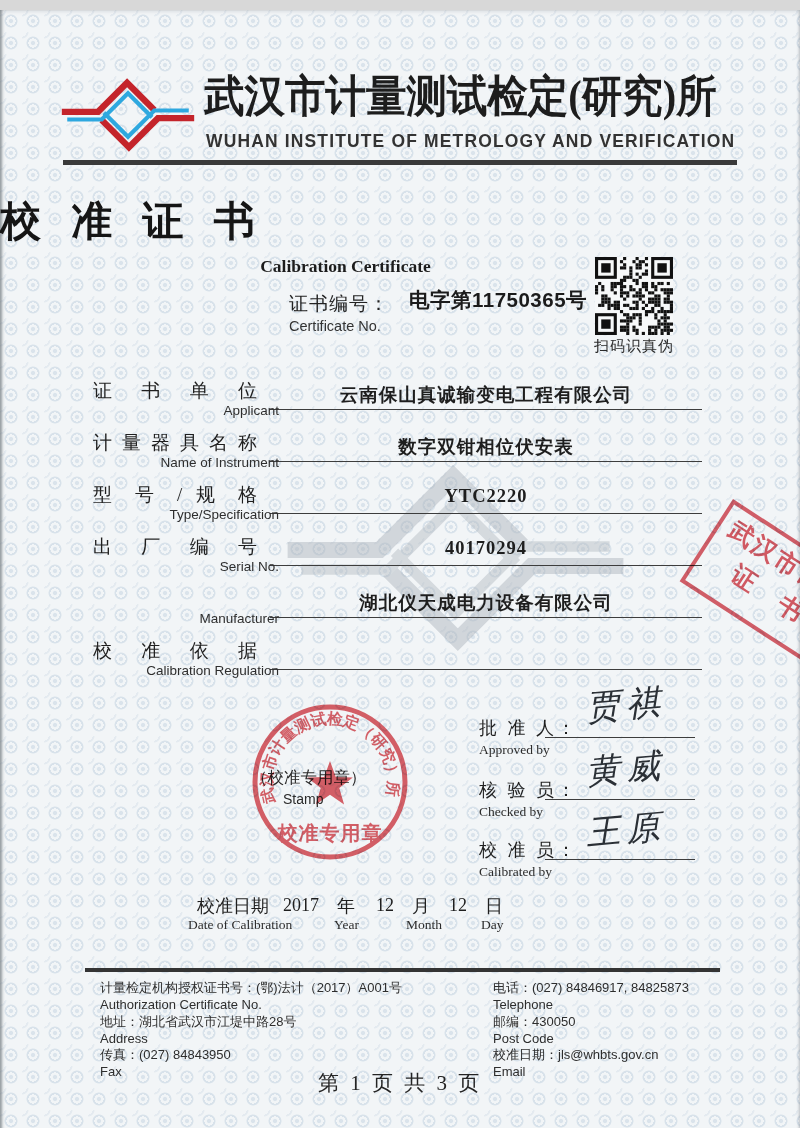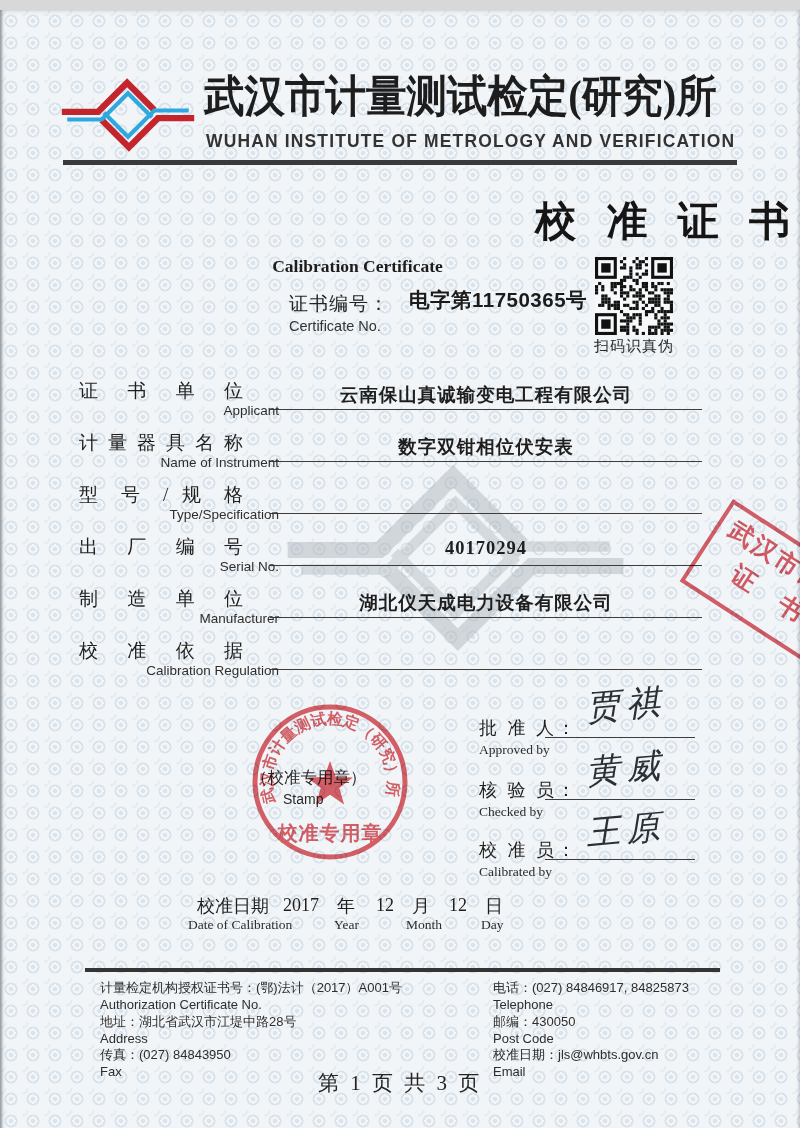--- a/index.html
+++ b/index.html
@@ -18,35 +18,35 @@
                inset 0 -4px 4px -3px rgba(130,138,146,.30);
   }
   
   .logo{position:absolute;left:60px;top:63px;width:136px;height:84px;--c1:#c4242b;--c2:#2ea8df;}
   .org-cn{position:absolute;left:204px;top:57px;width:560px;font-size:44px;font-weight:bold;color:#1d1d1d;
           letter-spacing:0px;transform:scaleX(.92);transform-origin:left top;white-space:nowrap;}
   .org-en{position:absolute;left:206px;top:121px;width:560px;font-family:"Liberation Sans",sans-serif;
           font-size:18px;font-weight:600;color:#333;letter-spacing:1.2px;transform:scaleX(.97);transform-origin:left top;white-space:nowrap;}
   .rule-1{position:absolute;left:63px;top:150px;width:674px;height:5px;background:#3a3a3a;}
   
-  .title-cn{position:absolute;left:0;top:184px;width:800px;text-align:right;font-size:41px;font-weight:bold;
+  .title-cn{position:absolute;left:0;top:184px;width:800px;text-align:left;font-size:41px;font-weight:bold;
             color:#151515;letter-spacing:10px;}
-  .title-en{position:absolute;left:12px;top:246px;width:691px;text-align:center;font-size:17.5px;font-weight:bold;color:#1c1c1c;}
+  .title-en{position:absolute;left:0;top:246px;width:691px;text-align:center;font-size:17.5px;font-weight:bold;color:#1c1c1c;}
   
   .certno-cn{position:absolute;left:289px;top:281px;font-size:19px;color:#222;letter-spacing:1px;}
   .certno-val{position:absolute;left:409px;top:276px;font-family:"Liberation Sans",sans-serif;font-size:20.5px;font-weight:bold;color:#1b1b1b;letter-spacing:.5px;}
   .certno-en{position:absolute;left:289px;top:308px;font-family:"Liberation Sans",sans-serif;font-size:14.5px;color:#333;}
   
   .qr-wrap{position:absolute;left:595px;top:247px;width:78px;height:78px;}
   .qr-cap{position:absolute;left:578px;top:327px;width:112px;text-align:center;font-size:15px;color:#2b2b2b;letter-spacing:1px;}
   
   .wm{position:absolute;left:283px;top:450px;width:345px;height:196px;--c1:#aeb5bd;--c2:#b6bdc4;opacity:.48;}
   
   .frow{position:absolute;left:63px;width:674px;height:52px;}
-  .fl-cn{position:absolute;left:16px;top:2px;width:164px;font-size:19px;color:#1f1f1f;
+  .fl-cn{position:absolute;left:30px;top:2px;width:164px;font-size:19px;color:#1f1f1f;
          text-align:justify;text-align-last:justify;white-space:nowrap;}
   .fl-en{position:absolute;left:8px;top:27px;width:208px;text-align:right;font-family:"Liberation Sans",sans-serif;font-size:13.5px;color:#2e2e2e;}
   .fval{position:absolute;left:207px;top:6px;width:432px;text-align:center;font-size:18.5px;color:#1e1e1e;letter-spacing:1px;font-weight:bold;}
   .fline{position:absolute;left:207px;top:33px;width:432px;border-top:1.6px solid #3d3d3d;}
   
   .stamp-print-cn{position:absolute;left:251px;top:757px;font-size:16.5px;color:#2a2a2a;z-index:1;}
   .stamp-print-en{position:absolute;left:283px;top:781px;font-family:"Liberation Sans",sans-serif;font-size:14px;color:#2a2a2a;z-index:1;}
   .stamp{position:absolute;left:249px;top:691px;width:162px;height:162px;z-index:2;opacity:.87;mix-blend-mode:multiply;}
   
   .edge-stamp{position:absolute;left:733px;top:489px;width:230px;height:98px;border:4px solid #d64550;
@@ -329,31 +329,31 @@
     <div class="fl-en">Applicant</div>
   </div>
   <div class="frow" style="top:418px">
     <div class="fl-cn">计 量 器 具 名 称</div>
     <div class="fval">数字双钳相位伏安表</div>
     <div class="fline"></div>
     <div class="fl-en">Name of Instrument</div>
   </div>
   <div class="frow" style="top:470px">
     <div class="fl-cn">型 号 / 规 格</div>
+    <div class="fval">YTC2220</div>
     <div class="fline"></div>
     <div class="fl-en">Type/Specification</div>
   </div>
   <div class="frow" style="top:522px">
     <div class="fl-cn">出 厂 编 号</div>
     <div class="fval">40170294</div>
     <div class="fline"></div>
     <div class="fl-en">Serial No.</div>
   </div>
   <div class="frow" style="top:574px">
-    <div class="fl-cn">制 造 单 位</div>
     <div class="fval">湖北仪天成电力设备有限公司</div>
     <div class="fline"></div>
     <div class="fl-en">Manufacturer</div>
   </div>
   <div class="frow" style="top:626px">
     <div class="fl-cn">校 准 依 据</div>
     <div class="fline"></div>
     <div class="fl-en">Calibration Regulation</div>
   </div>
 

